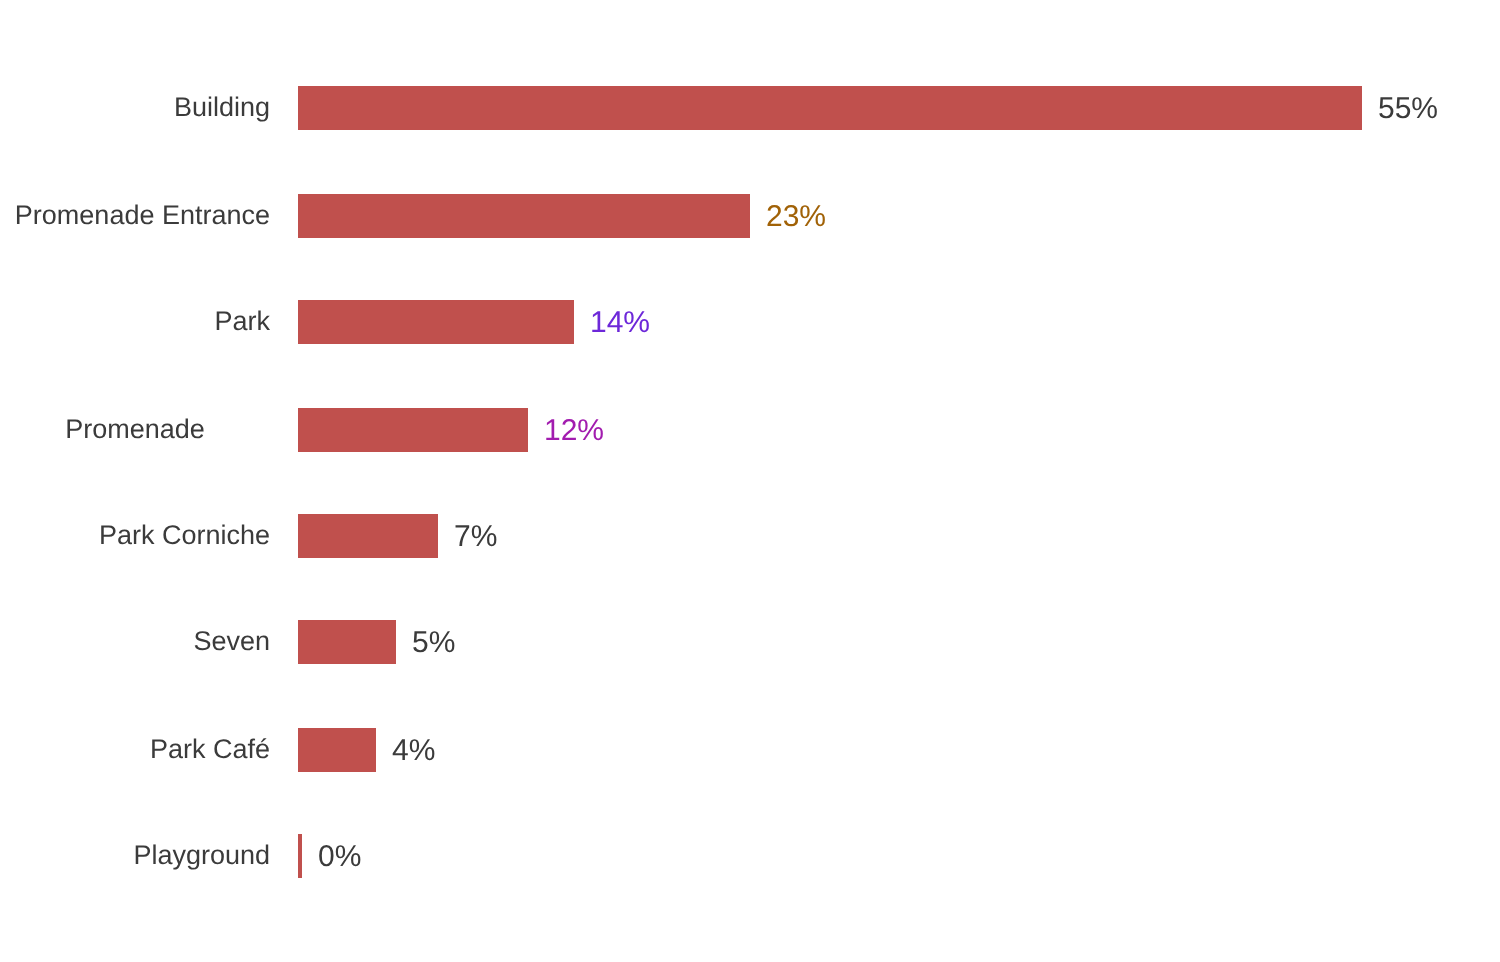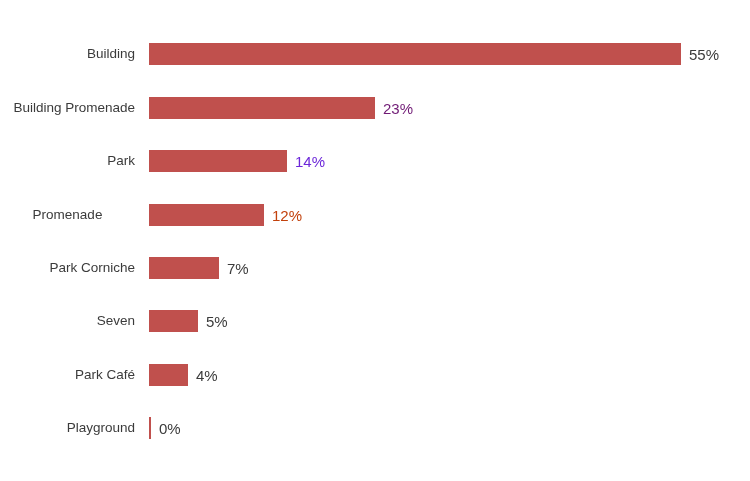--- a/index.html
+++ b/index.html
@@ -77,40 +77,40 @@
 
     <div class="bar-row" style="top:36px">
       <div class="cat-label" style="color: rgb(59, 59, 59);">Building</div>
       <div class="bar-track">
         <div class="bar-fill" style="width: 532px; background: rgb(192, 80, 77);"></div>
         <div class="val-label" style="color: rgb(59, 59, 59);">55%</div>
       </div>
     </div>
 
     <div class="bar-row" style="top:90px">
-      <div class="cat-label" style="color: rgb(59, 59, 59);">Building Promenade</div>
+      <div class="cat-label" style="color: rgb(59, 59, 59);">Promenade Entrance</div>
       <div class="bar-track">
         <div class="bar-fill" style="width: 226px; background: rgb(192, 80, 77);"></div>
-        <div class="val-label" style="color: #701a75; text-align: right;">23%</div>
+        <div class="val-label" style="color: #a16207; text-align: right;">23%</div>
       </div>
     </div>
 
     <div class="bar-row" style="top:143px">
       <div class="cat-label" style="color: rgb(59, 59, 59);">Park</div>
       <div class="bar-track">
         <div class="bar-fill" style="width: 138px; background: rgb(192, 80, 77);"></div>
         <div class="val-label" style="color: #6d28d9;">14%</div>
       </div>
     </div>
 
     <div class="bar-row" style="top:197px">
       <div class="cat-label" style="color: rgb(59, 59, 59); text-align: center;">Promenade</div>
       <div class="bar-track">
         <div class="bar-fill" style="width: 115px; background: rgb(192, 80, 77);"></div>
-        <div class="val-label" style="color: #c2410c; text-align: right;">12%</div>
+        <div class="val-label" style="color: #a21caf; text-align: right;">12%</div>
       </div>
     </div>
 
     <div class="bar-row" style="top:250px">
       <div class="cat-label" style="color: rgb(59, 59, 59);">Park Corniche</div>
       <div class="bar-track">
         <div class="bar-fill" style="width: 70px; background: rgb(192, 80, 77);"></div>
         <div class="val-label" style="color: rgb(59, 59, 59);">7%</div>
       </div>
     </div>

